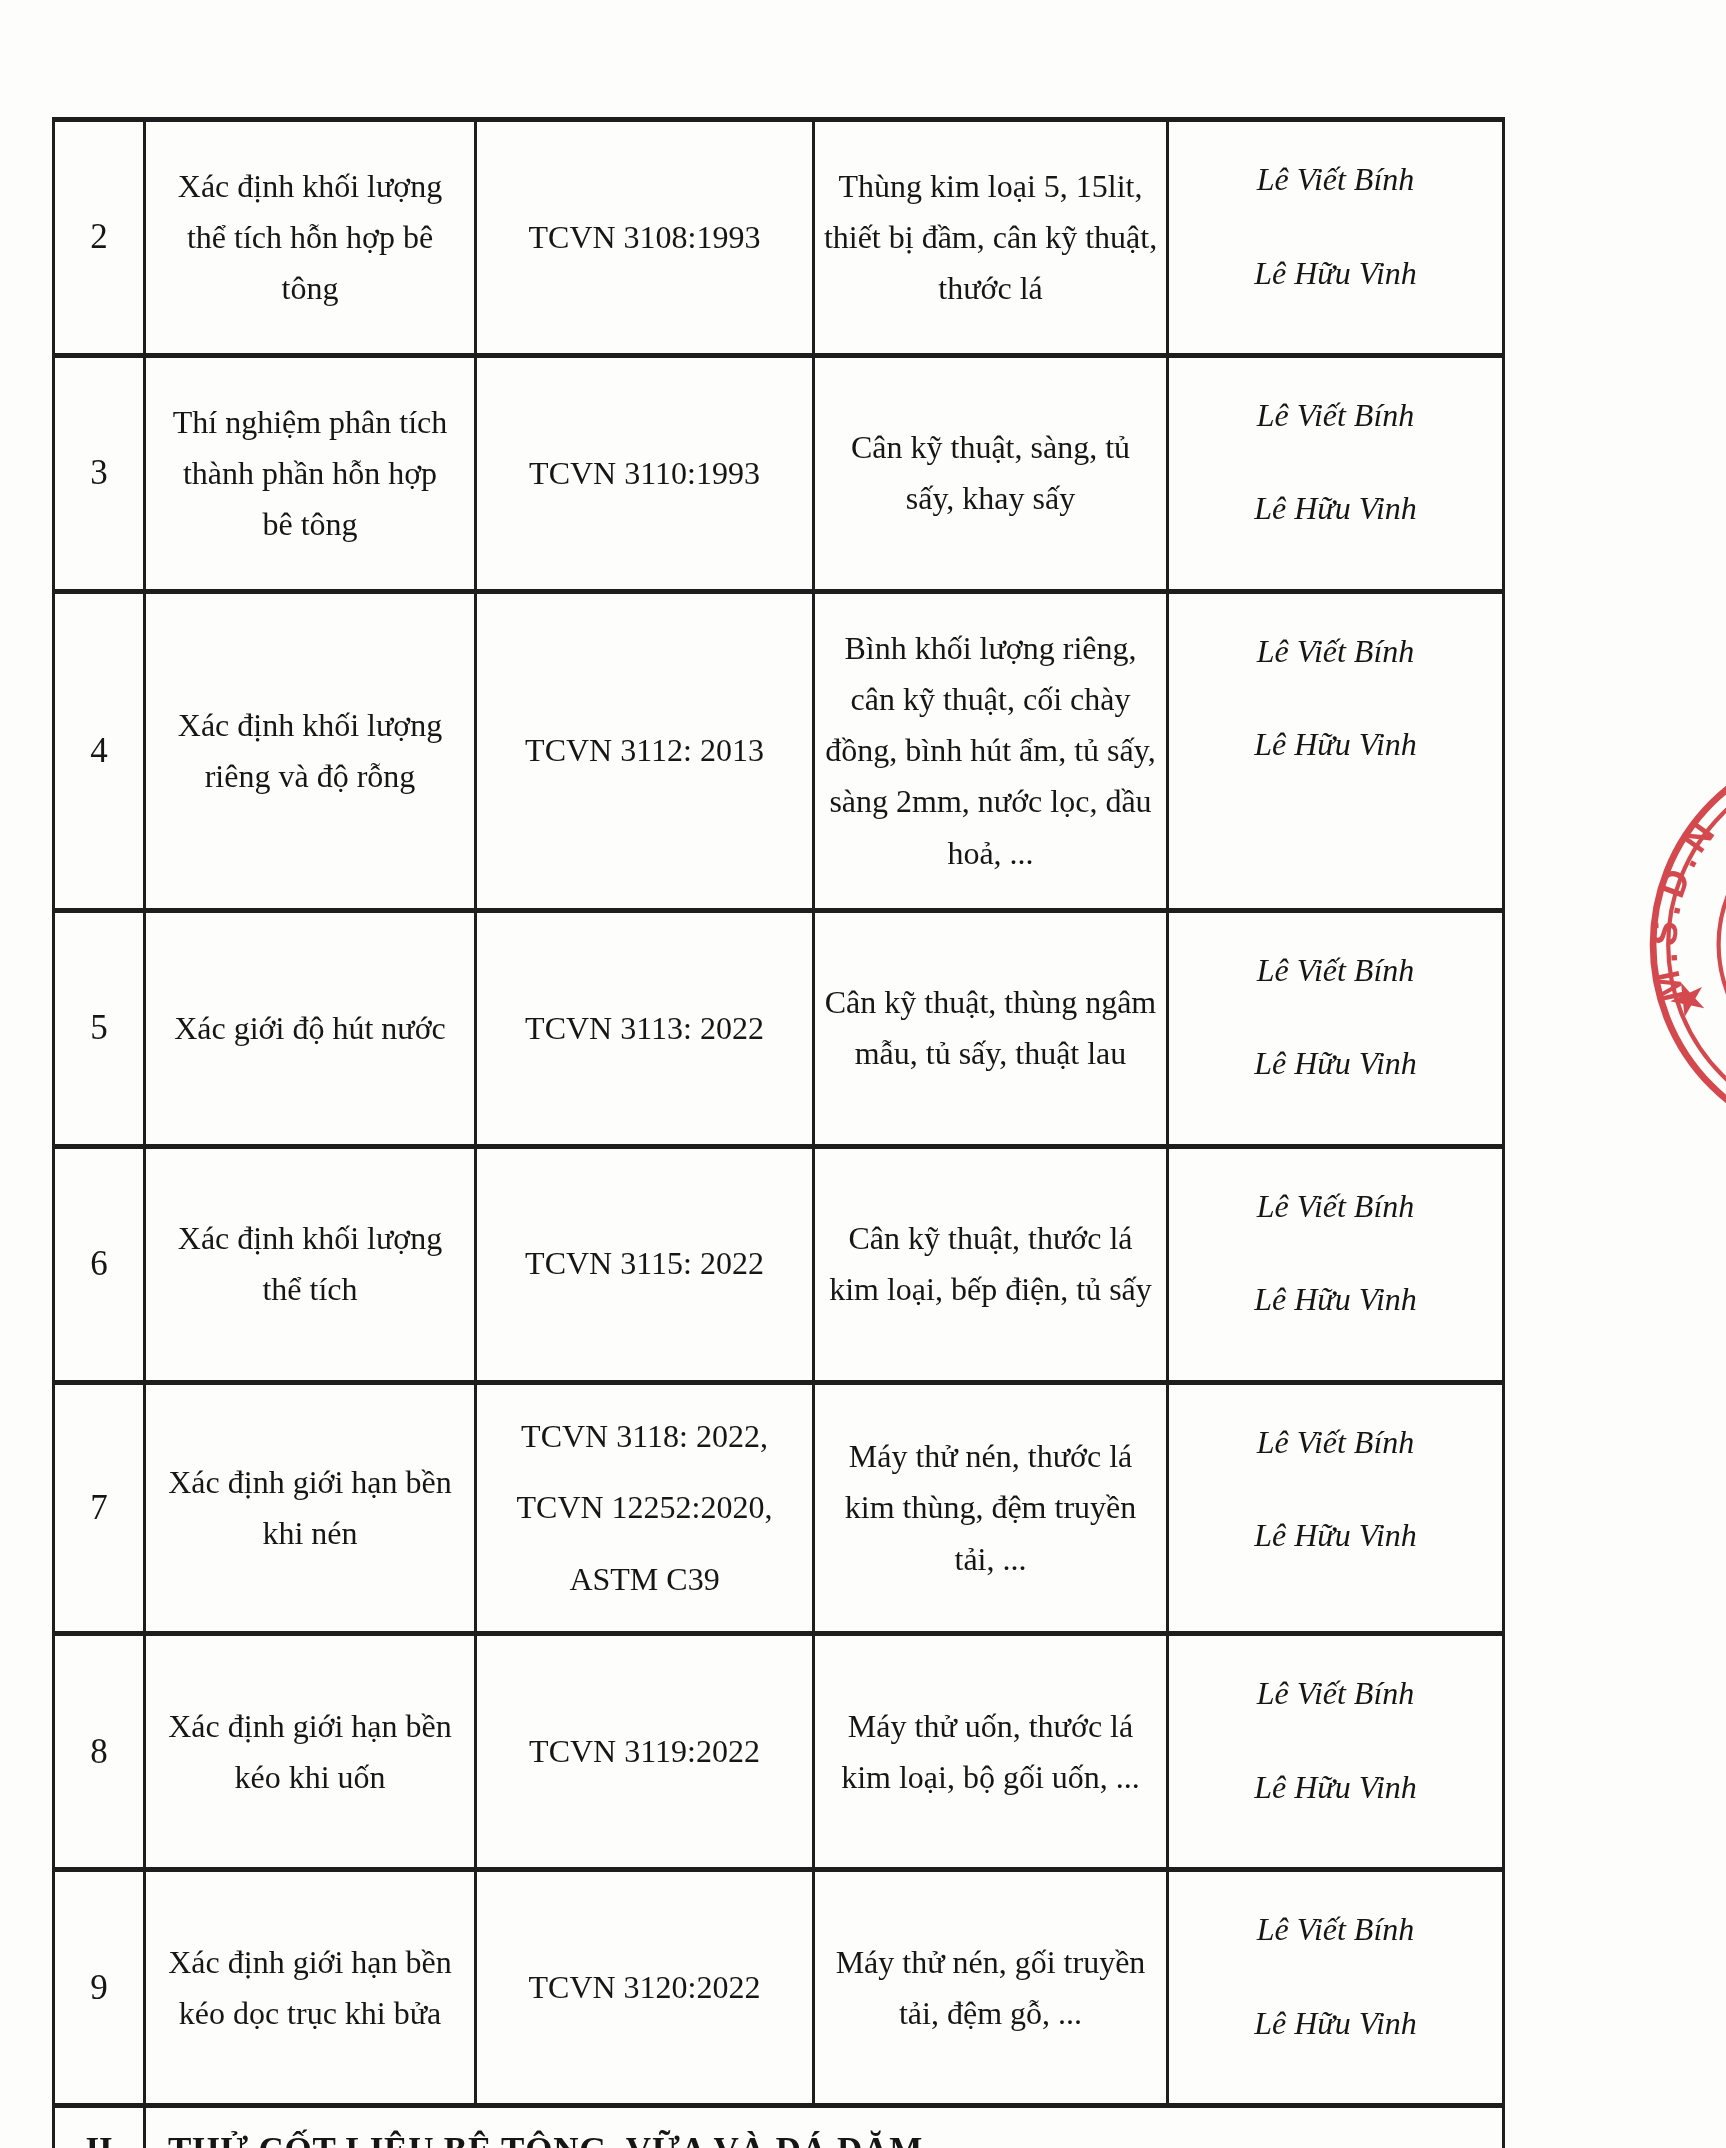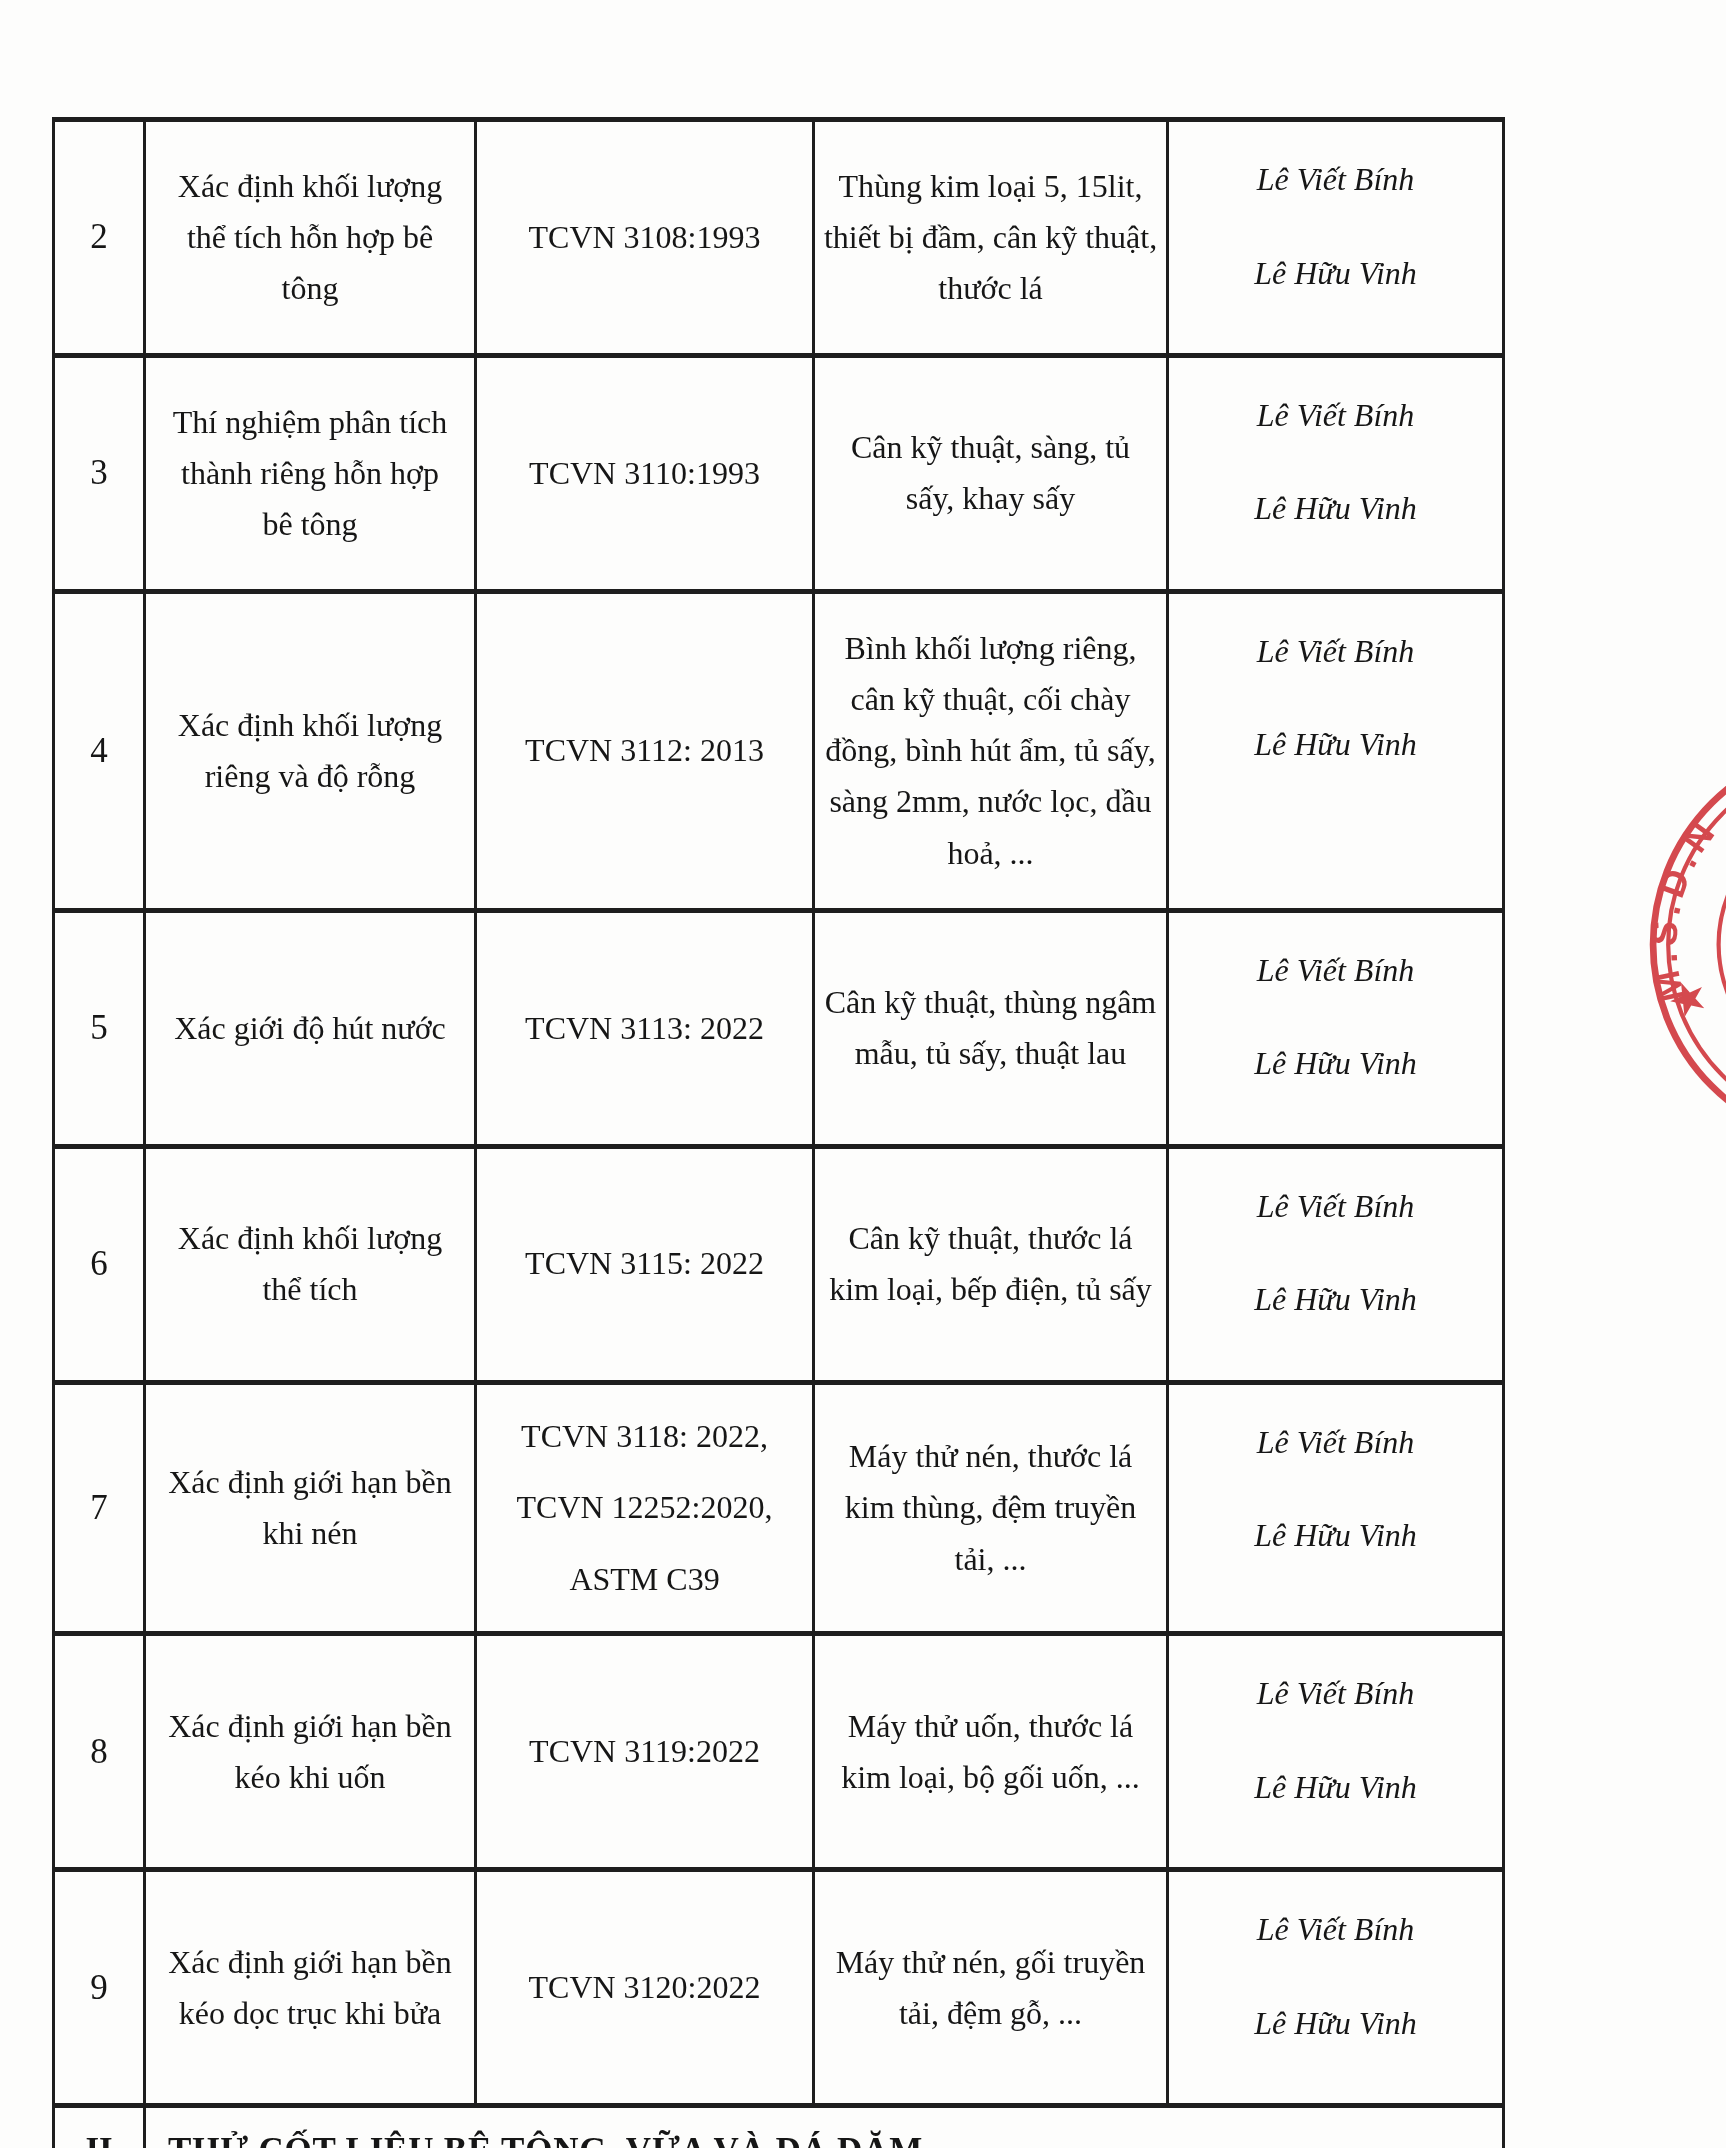--- a/index.html
+++ b/index.html
@@ -113,21 +113,21 @@
       </td>
       <td class="cell-equipment">Thùng kim loại 5, 15lit, thiết bị đầm, cân kỹ thuật, thước lá</td>
       <td class="cell-staff">
         <div class="staff-name">Lê Viết Bính</div>
         <div class="staff-name">Lê Hữu Vinh</div>
       </td>
     </tr>
 
     <tr style="height:161px">
       <td class="cell-no">3</td>
-      <td class="cell-name">Thí nghiệm phân tích thành riêng hỗn hợp bê tông</td>
+      <td class="cell-name">Thí nghiệm phân tích thành phần hỗn hợp bê tông</td>
       <td class="cell-standard">
         <div class="standard-line">TCVN 3110:1993</div>
 
       </td>
       <td class="cell-equipment">Cân kỹ thuật, sàng, tủ sấy, khay sấy</td>
       <td class="cell-staff">
         <div class="staff-name">Lê Viết Bính</div>
         <div class="staff-name">Lê Hữu Vinh</div>
       </td>
     </tr>

